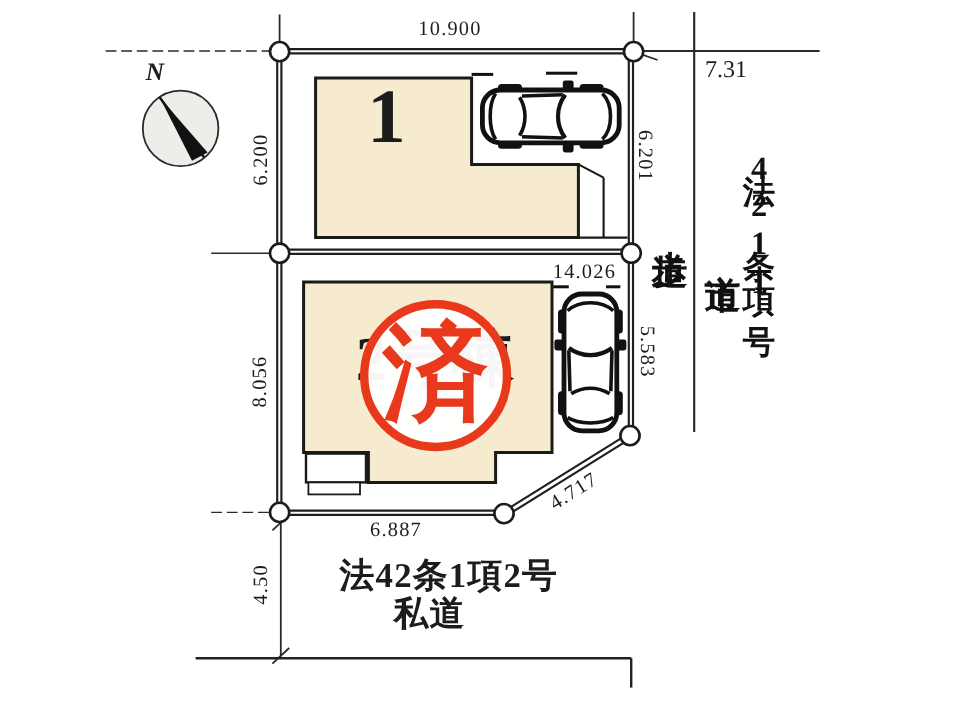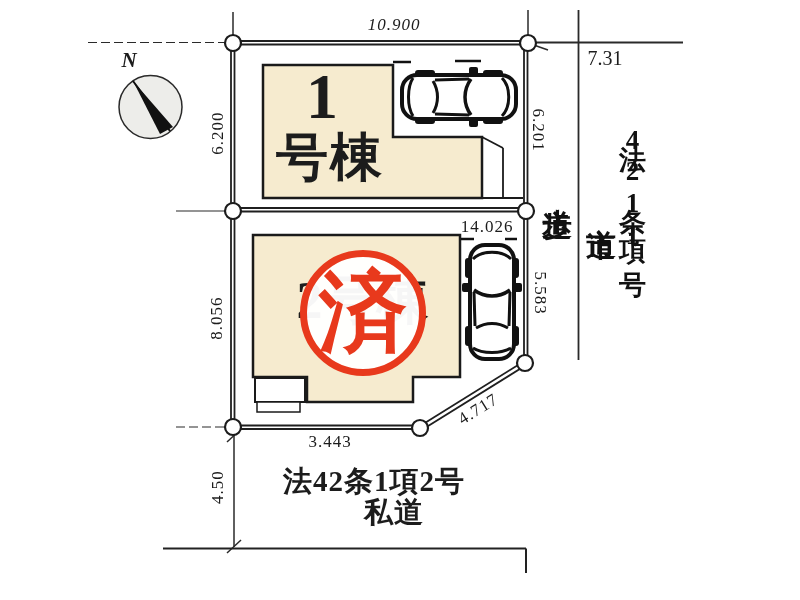--- a/index.html
+++ b/index.html
@@ -129,38 +129,37 @@
       <circle cx="526" cy="211" r="8"></circle>
       <circle cx="233" cy="427" r="8"></circle>
       <circle cx="420" cy="428" r="8"></circle>
       <circle cx="525" cy="363" r="8"></circle>
     </g>
   </svg>
 
   <div class="lbl north" style="left:129px;top:60px;">N</div>
 
   <div class="lbl bldg-num jp" style="left:322px;top:97px;">1</div>
-  <div class="lbl bldg-name jp" style="left:330px;top:158px;">号棟</div>
   <div class="lbl bldg2-name jp" style="left:363px;top:301px;">2号棟</div>
 
   <div id="stamp">
     <span class="glyph">済</span>
   </div>
 
-  <div class="lbl dim" style="left:394px;top:24px;font-style:italic;">10.900</div>
+  <div class="lbl dim" style="left:375px;top:24px;">10.900</div>
   <div class="lbl dim-big" style="left:605px;top:58px;">7.31</div>
   <div class="lbl dim rot-l" style="left:217px;top:133px;">6.200</div>
   <div class="lbl dim rot-r" style="left:538px;top:130px;">6.201</div>
   <div class="lbl dim" style="left:487px;top:226px;">14.026</div>
   <div class="lbl dim rot-l" style="left:216px;top:318px;">8.056</div>
   <div class="lbl dim rot-r" style="left:540px;top:293px;">5.583</div>
   <div class="lbl dim rot-diag" style="left:478px;top:409px;">4.717</div>
-  <div class="lbl dim" style="left:330px;top:441px;">3.443</div>
+  <div class="lbl dim" style="left:330px;top:441px;">6.887</div>
   <div class="lbl dim rot-l" style="left:217px;top:487px;">4.50</div>
 
   <div class="vtext jp" style="left:557px;top:184px;font-size:30px;letter-spacing:2px;font-weight:600;">歩道</div>
   <div class="vtext jp" style="left:601px;top:204px;font-size:30px;letter-spacing:2px;font-weight:600;">市道</div>
   <div class="vtext jp" style="left:632px;top:124px;font-size:27px;letter-spacing:1px;font-weight:600;">法42条1項1号</div>
 
   <div class="lbl road-law jp" style="left:374px;top:481px;">法42条1項2号</div>
-  <div class="lbl road-law jp" style="left:394px;top:512px;">私道</div>
+  <div class="lbl road-law jp" style="left:358px;top:512px;">私道</div>
 
 </div>
 
 </body></html>

